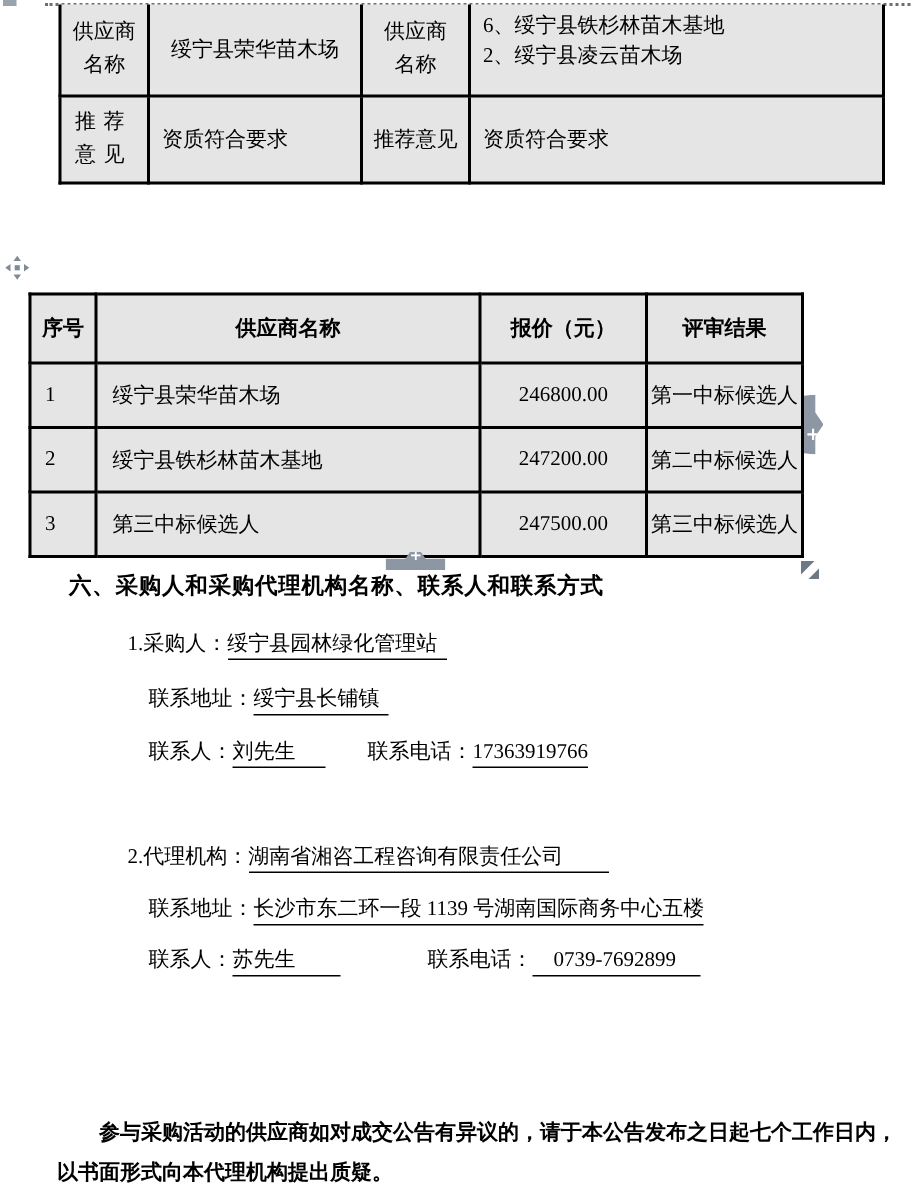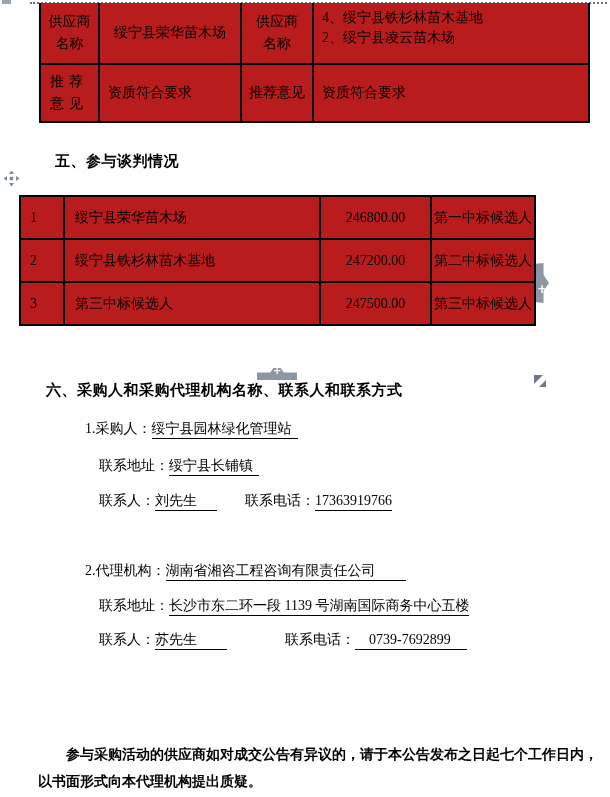--- a/index.html
+++ b/index.html
@@ -1,19 +1,19 @@
 <!DOCTYPE html>
 <html><head>
 <meta charset="utf-8">
 <style>
   html,body{margin:0;padding:0;background:#fff;}
   #page{position:relative;width:610px;height:797px;background:#ffffff;overflow:hidden;
         font-family:"Liberation Serif","DejaVu Serif",serif;color:#000;}
   
-  table{border-collapse:collapse;table-layout:fixed;position:absolute;background:#b91c1c;}
+  table{border-collapse:collapse;table-layout:fixed;position:absolute;background:#e5e5e5;}
   td{border:2px solid #000;font-size:14px;overflow:hidden;}
   
   .t1{left:39px;top:3px;width:549px;}
   .t1 td{padding:2px 4px;vertical-align:middle;}
   .t1 tr.r1 td{border-top:none;height:53px;}
   .t1 tr.r2 td{height:52px;}
   .t1 .c{text-align:center;}
   .t1 .left{text-align:left;padding-left:8px;}
   .t1 .top{vertical-align:top;padding-top:5px;line-height:20px;}
   .narrow{display:inline-block;width:46px;text-align:center;line-height:22px;}
@@ -68,34 +68,33 @@
         <col style="width:142px">
         <col style="width:72px">
         <col style="width:276px">
       </colgroup>
     <tbody>
         <tr class="r1">
       <td class="c"><span class="narrow">供应商名称</span></td>
       <td class="c">绥宁县荣华苗木场</td>
       <td class="c"><span class="narrow">供应商名称</span></td>
       <td class="left top">
-        <div>4、绥宁县铁杉林苗木基地</div>
+        <div>6、绥宁县铁杉林苗木基地</div>
         <div>2、绥宁县凌云苗木场</div>
       </td>
     </tr>
     <tr class="r2">
       <td><span class="spread narrow" style="width:56px">推荐意见</span></td>
       <td class="left">资质符合要求</td>
       <td class="c">推荐意见</td>
       <td class="left">资质符合要求</td>
     </tr>
   </tbody>
     </table>
 
-  <div class="heading" style="left:55px;top:152px;">五、参与谈判情况</div>
 
   <div class="move-handle">
     <svg width="17" height="17" viewBox="0 0 17 17">
       <g fill="#7f8a96">
         <path d="M8.5 0.5 L11 4 L6 4 Z"></path>
         <path d="M8.5 16.5 L11 13 L6 13 Z"></path>
         <path d="M0.5 8.5 L4 6 L4 11 Z"></path>
         <path d="M16.5 8.5 L13 6 L13 11 Z"></path>
         <rect x="6.8" y="6.8" width="3.4" height="3.4"></rect>
       </g>
@@ -103,20 +102,26 @@
   </div>
 
   <table class="t2">
     <colgroup>
         <col style="width:44px">
         <col style="width:256px">
         <col style="width:111px">
         <col style="width:104px">
       </colgroup>
     <tbody>
+        <tr class="hd">
+      <td>序号</td>
+      <td>供应商名称</td>
+      <td>报价（元）</td>
+      <td>评审结果</td>
+    </tr>
     <tr class="dr">
       <td class="no">1</td>
       <td class="sup">绥宁县荣华苗木场</td>
       <td class="pr">246800.00</td>
       <td class="res">第一中标候选人</td>
     </tr>
     <tr class="dr">
       <td class="no">2</td>
       <td class="sup">绥宁县铁杉林苗木基地</td>
       <td class="pr">247200.00</td>

